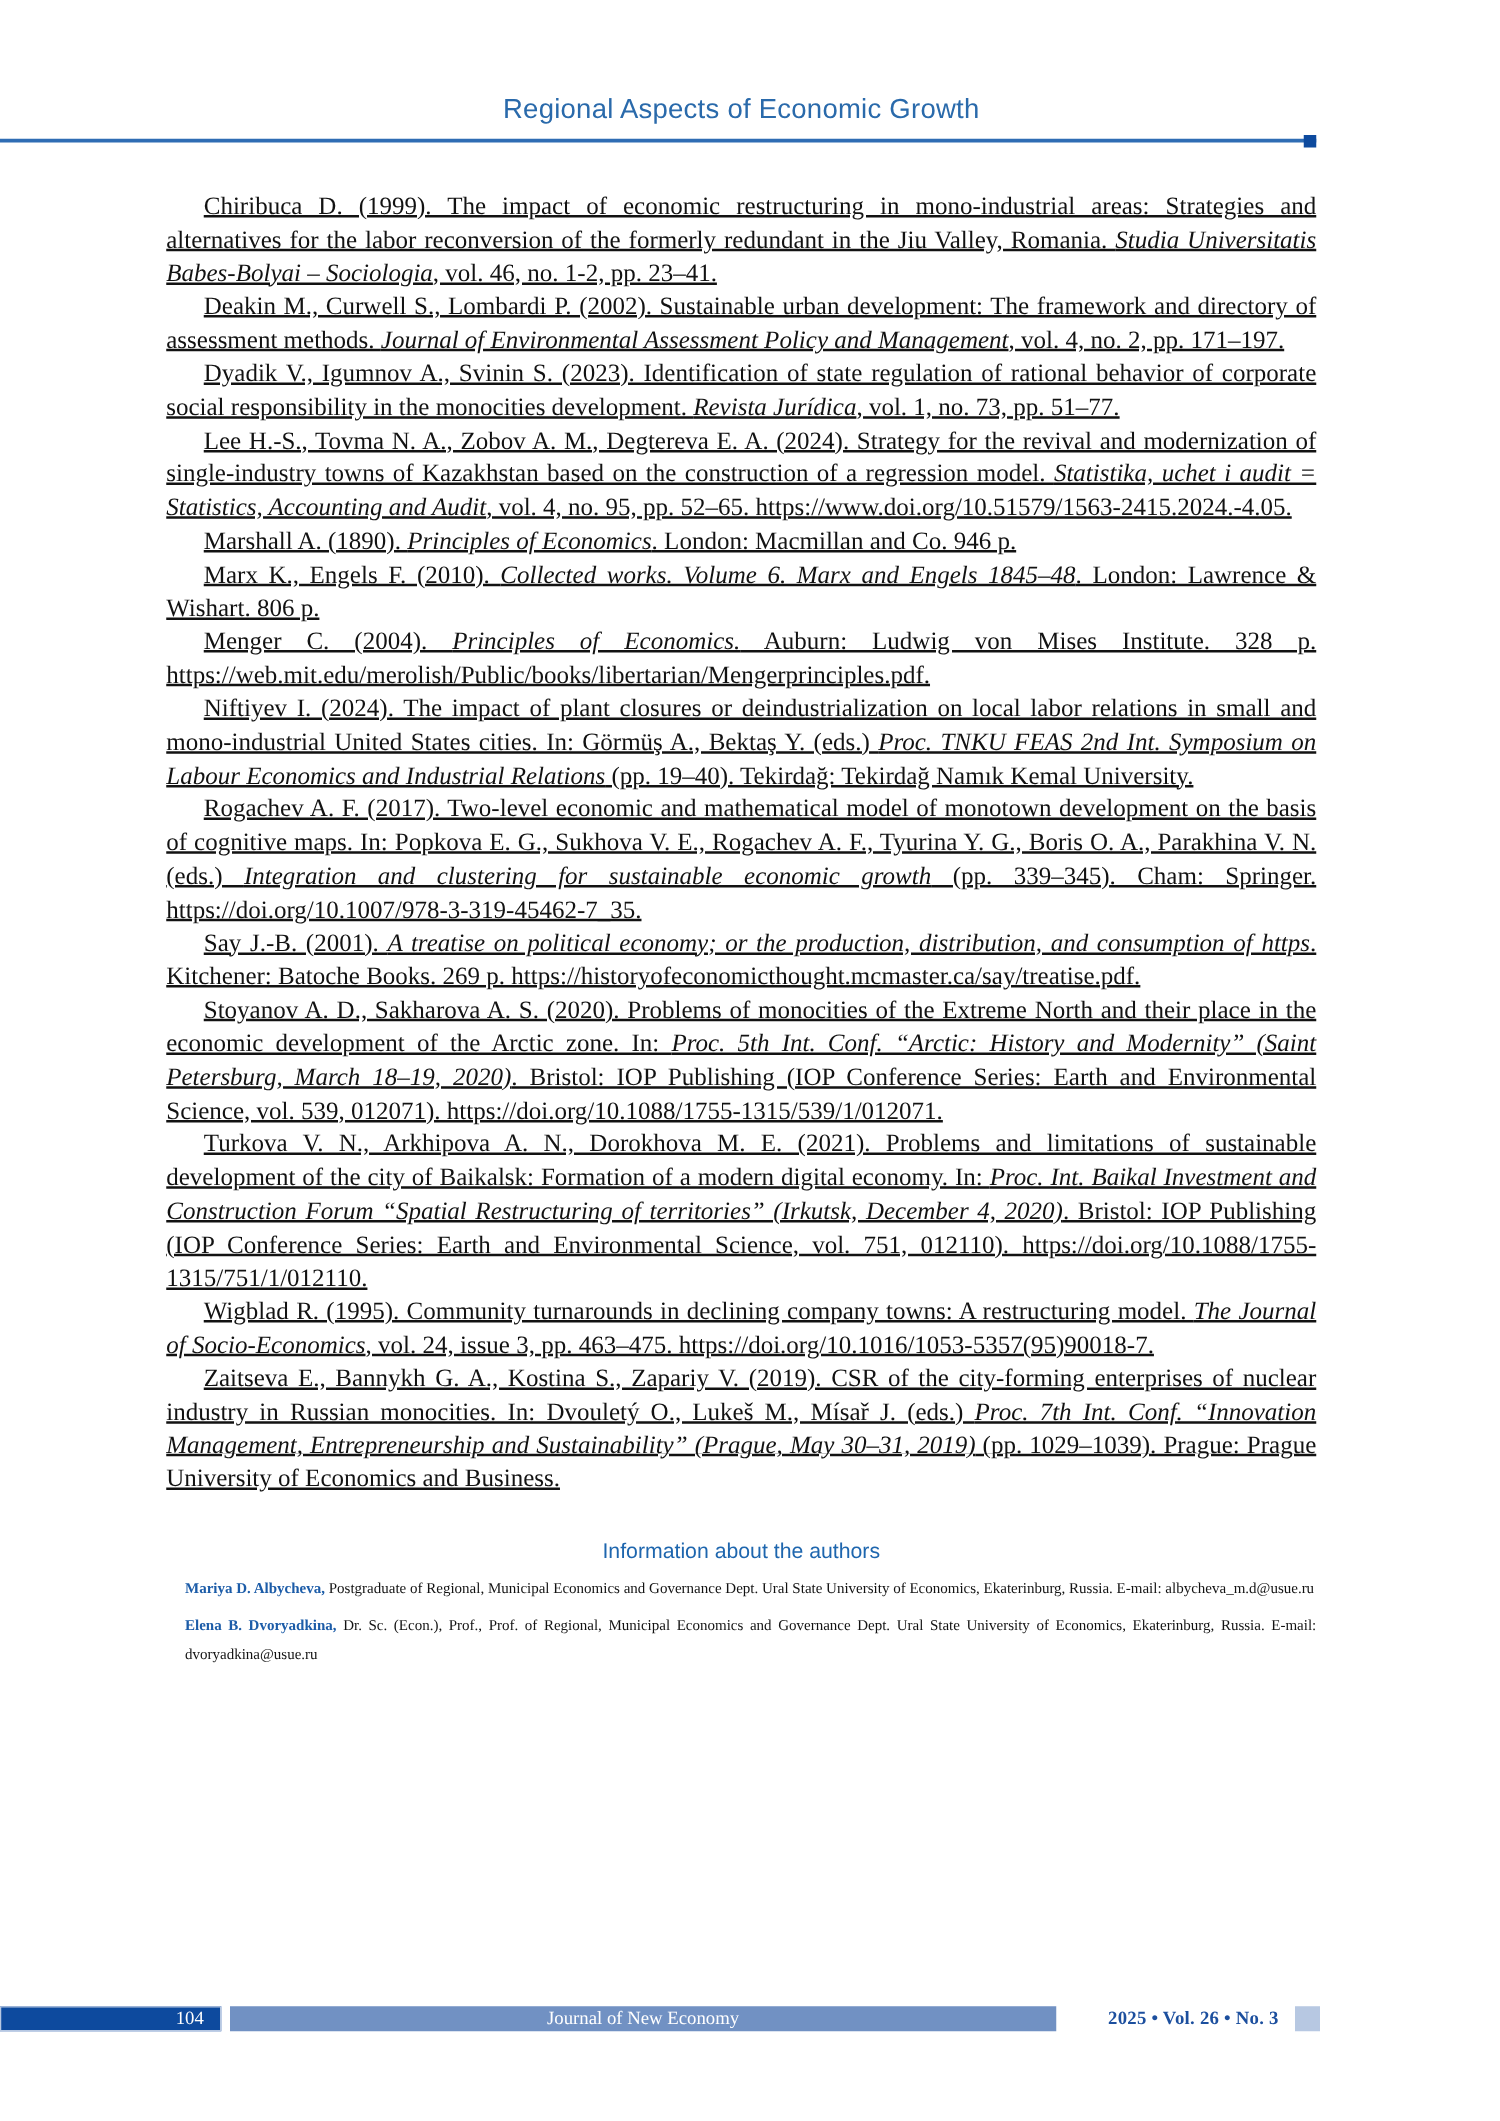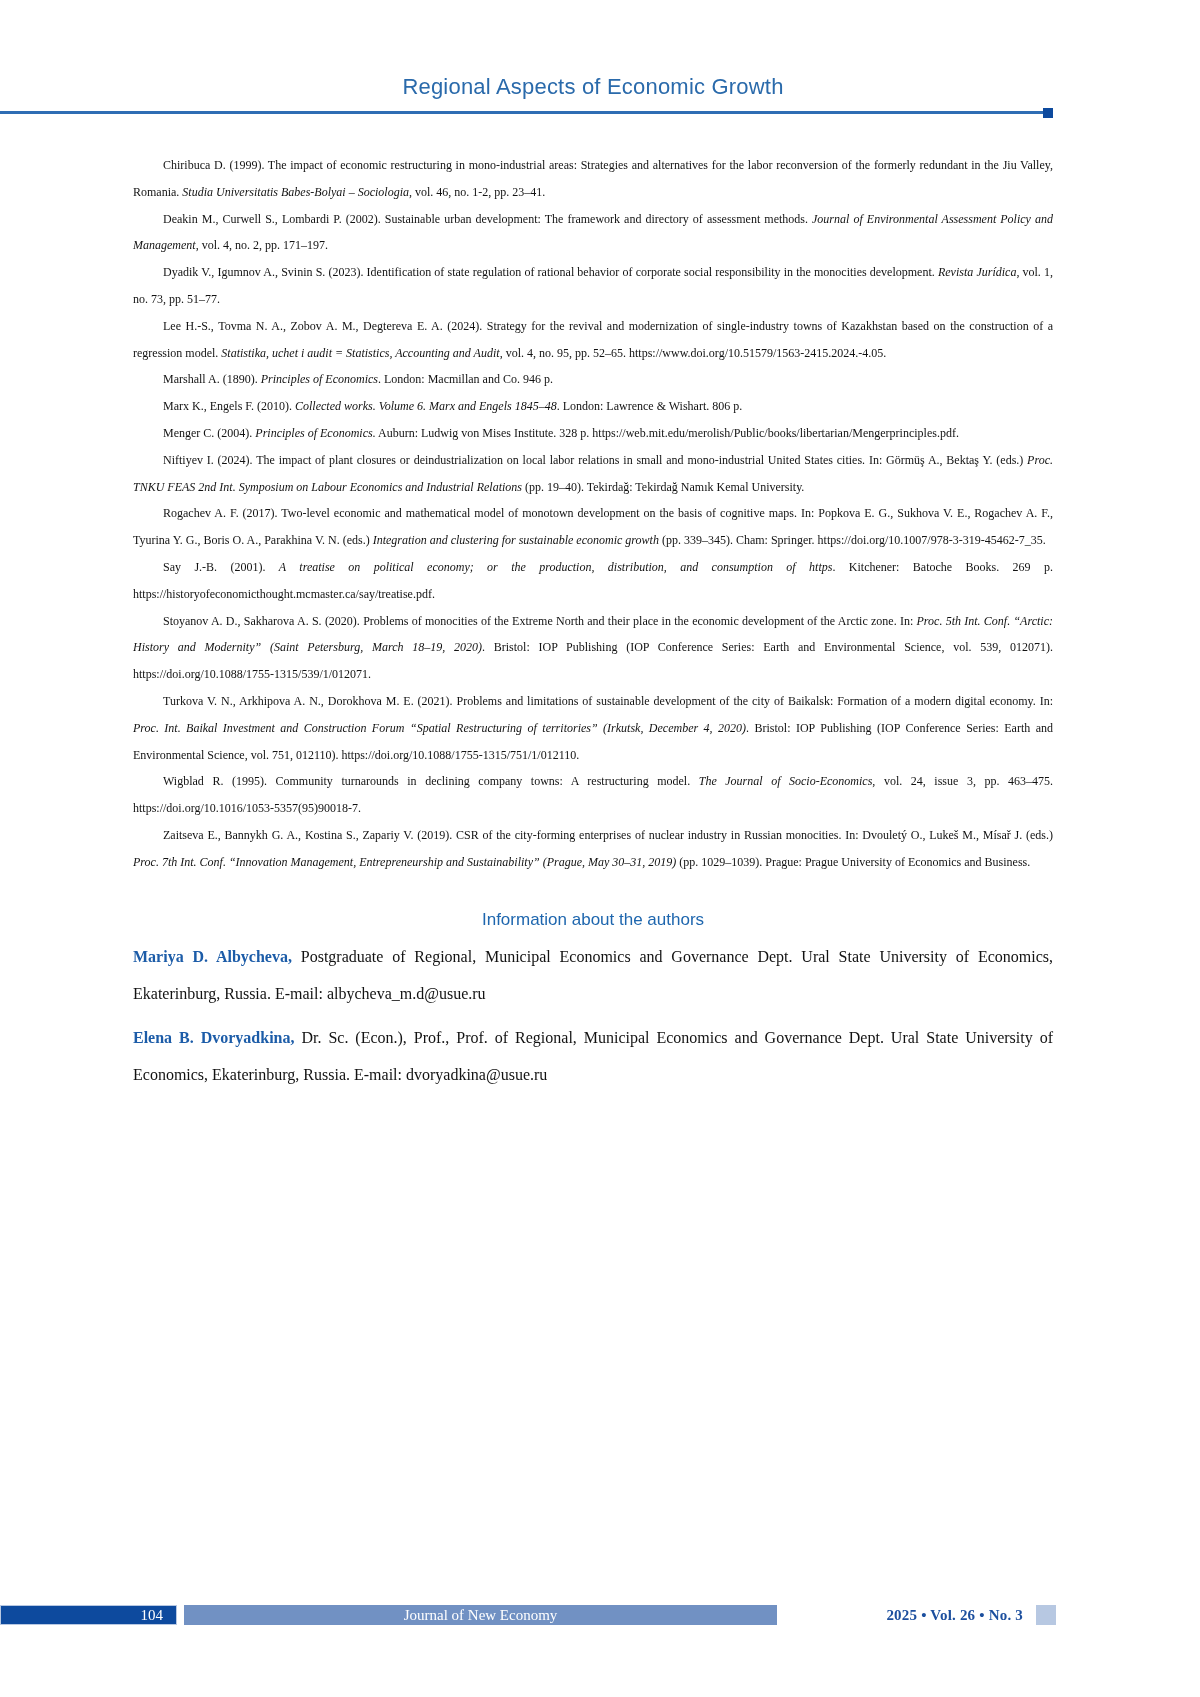--- a/index.html
+++ b/index.html
@@ -55,40 +55,42 @@
     background:var(--dark_blue);
   }
   
   .content{
     position:absolute;
     top:152px;
     left:133px;
     width:920px;
   }
   .ref{
-    font-size:12px;
+    font-size:20px;
     line-height:26.8px;
     text-align:justify;
     text-indent:30px;
+    text-decoration:underline;
   }
   .ref .it{font-style:italic;}
   .authors-heading{
     margin-top:34px;
     text-align:center;
     font-family:"Liberation Sans", sans-serif;
     font-weight:normal;
     font-size:17px;
     color:var(--heading_blue);
   }
   .authors{margin-top:8px;}
   .author{
-    font-size:16px;
-    line-height:37px;
+    font-size:12px;
+    line-height:23px;
     text-align:justify;
     margin-top:7px;
+    margin-left:15px;
   }
   .author-name{
     font-weight:bold;
     color:var(--author_name_blue);
   }
   .copyright{
     margin-top:40px;
     text-align:center;
     font-size:21px;
   }
@@ -101,21 +103,21 @@
     width:177px;height:20px;
     background:var(--dark_blue);
     border:1px solid var(--square_light_blue);
     color:#ffffff;
     text-align:right;
     line-height:18px;
     padding-right:13px;
   }
   .journal-bar{
     position:absolute;left:184px;top:0;
-    width:593px;height:20px;
+    width:661px;height:20px;
     background:var(--bar_blue);
     color:#ffffff;
     text-align:center;
     line-height:20px;
   }
   .issue{
     position:absolute;right:177px;top:0;
     height:20px;line-height:20px;
     color:var(--issue_blue);
     font-weight:bold;

